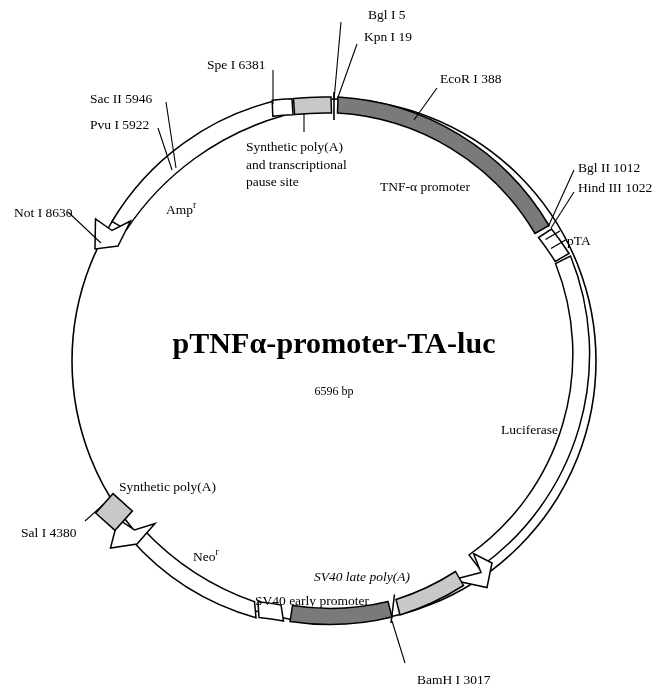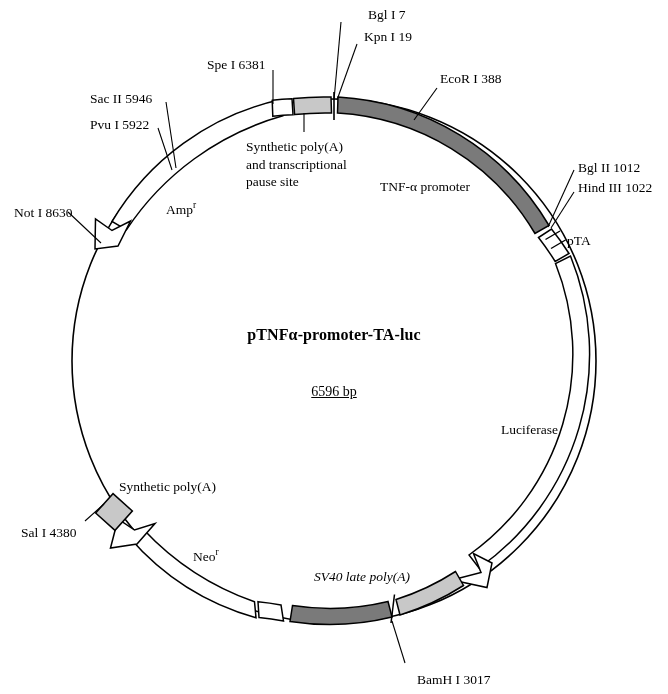--- a/index.html
+++ b/index.html
@@ -4,23 +4,23 @@
 <title>pTNFa-promoter-TA-luc plasmid map</title>
 <style>
   html,body{margin:0;padding:0;background:#ffffff;}
   body{width:668px;height:694px;overflow:hidden;
        font-family:"Liberation Serif","DejaVu Serif",serif;color:#000;}
   #map{position:relative;width:668px;height:694px;}
   svg{position:absolute;left:0;top:0;display:block;}
   .lbl{position:absolute;font-family:"Liberation Serif","DejaVu Serif",serif;
        font-size:13.5px;color:#000;white-space:nowrap;line-height:1.28;}
   .title{position:absolute;left:334px;top:326px;transform:translateX(-50%);
-         font-size:16px;font-weight:bold;white-space:nowrap;letter-spacing:.1px;}
+         font-size:30px;font-weight:bold;white-space:nowrap;letter-spacing:.1px;}
   .bp{position:absolute;left:334px;top:384px;transform:translateX(-50%);
-      font-size:14px;white-space:nowrap;text-decoration:underline;}
+      font-size:12px;white-space:nowrap;}
   .sup{font-size:9.5px;vertical-align:super;}
   .multi{line-height:1.3;}
 </style>
 </head>
 <body>
 
 <div id="map">
 
   <svg width="668" height="694" viewBox="0 0 668 694">
 
@@ -110,30 +110,31 @@
     <line x1="166" y1="102" x2="176" y2="168" stroke="#000" stroke-width="1.1"></line>
 
     <line x1="273" y1="70" x2="273" y2="104" stroke="#000" stroke-width="1.1"></line>
 
     <line x1="304" y1="132" x2="304" y2="113" stroke="#000" stroke-width="1.1"></line>
   </svg>
 
   <div class="title">pTNFα-promoter-TA-luc</div>
   <div class="bp">6596 bp</div>
 
-  <div class="lbl" style="left:368px;top:6px;">Bgl I 7</div>
+  <div class="lbl" style="left:368px;top:6px;">Bgl I 5</div>
   <div class="lbl" style="left:364px;top:28px;font-family:Liberation Serif, serif;">Kpn I 19</div>
   <div class="lbl" style="left:440px;top:70px;">EcoR I 388</div>
   <div class="lbl" style="left:578px;top:159px;">Bgl II 1012</div>
   <div class="lbl" style="left:578px;top:179px;">Hind III 1022</div>
   <div class="lbl" style="left:567px;top:216px;margin-top:16px;">pTA</div>
   <div class="lbl" style="left:380px;top:178px;">TNF-α promoter</div>
   <div class="lbl" style="left:493px;top:421px;margin-left:8px;">Luciferase</div>
   <div class="lbl" style="left:314px;top:568px;font-style:italic;">SV40 late poly(A)</div>
   <div class="lbl" style="left:417px;top:671px;">BamH I 3017</div>
+  <div class="lbl" style="left:255px;top:592px;">SV40 early promoter</div>
   <div class="lbl" style="left:119px;top:478px;">Synthetic poly(A)</div>
   <div class="lbl" style="left:21px;top:524px;">Sal I 4380</div>
   <div class="lbl" style="left:14px;top:204px;">Not I 8630</div>
   <div class="lbl" style="left:90px;top:116px;">Pvu I 5922</div>
   <div class="lbl" style="left:90px;top:90px;">Sac II 5946</div>
   <div class="lbl" style="left:207px;top:56px;">Spe I 6381</div>
 
   <div class="lbl" style="left:166px;top:199px;"><span>Amp</span><span class="sup">r</span></div>
 
   <div class="lbl" style="left:193px;top:546px;"><span>Neo</span><span class="sup">r</span></div>

